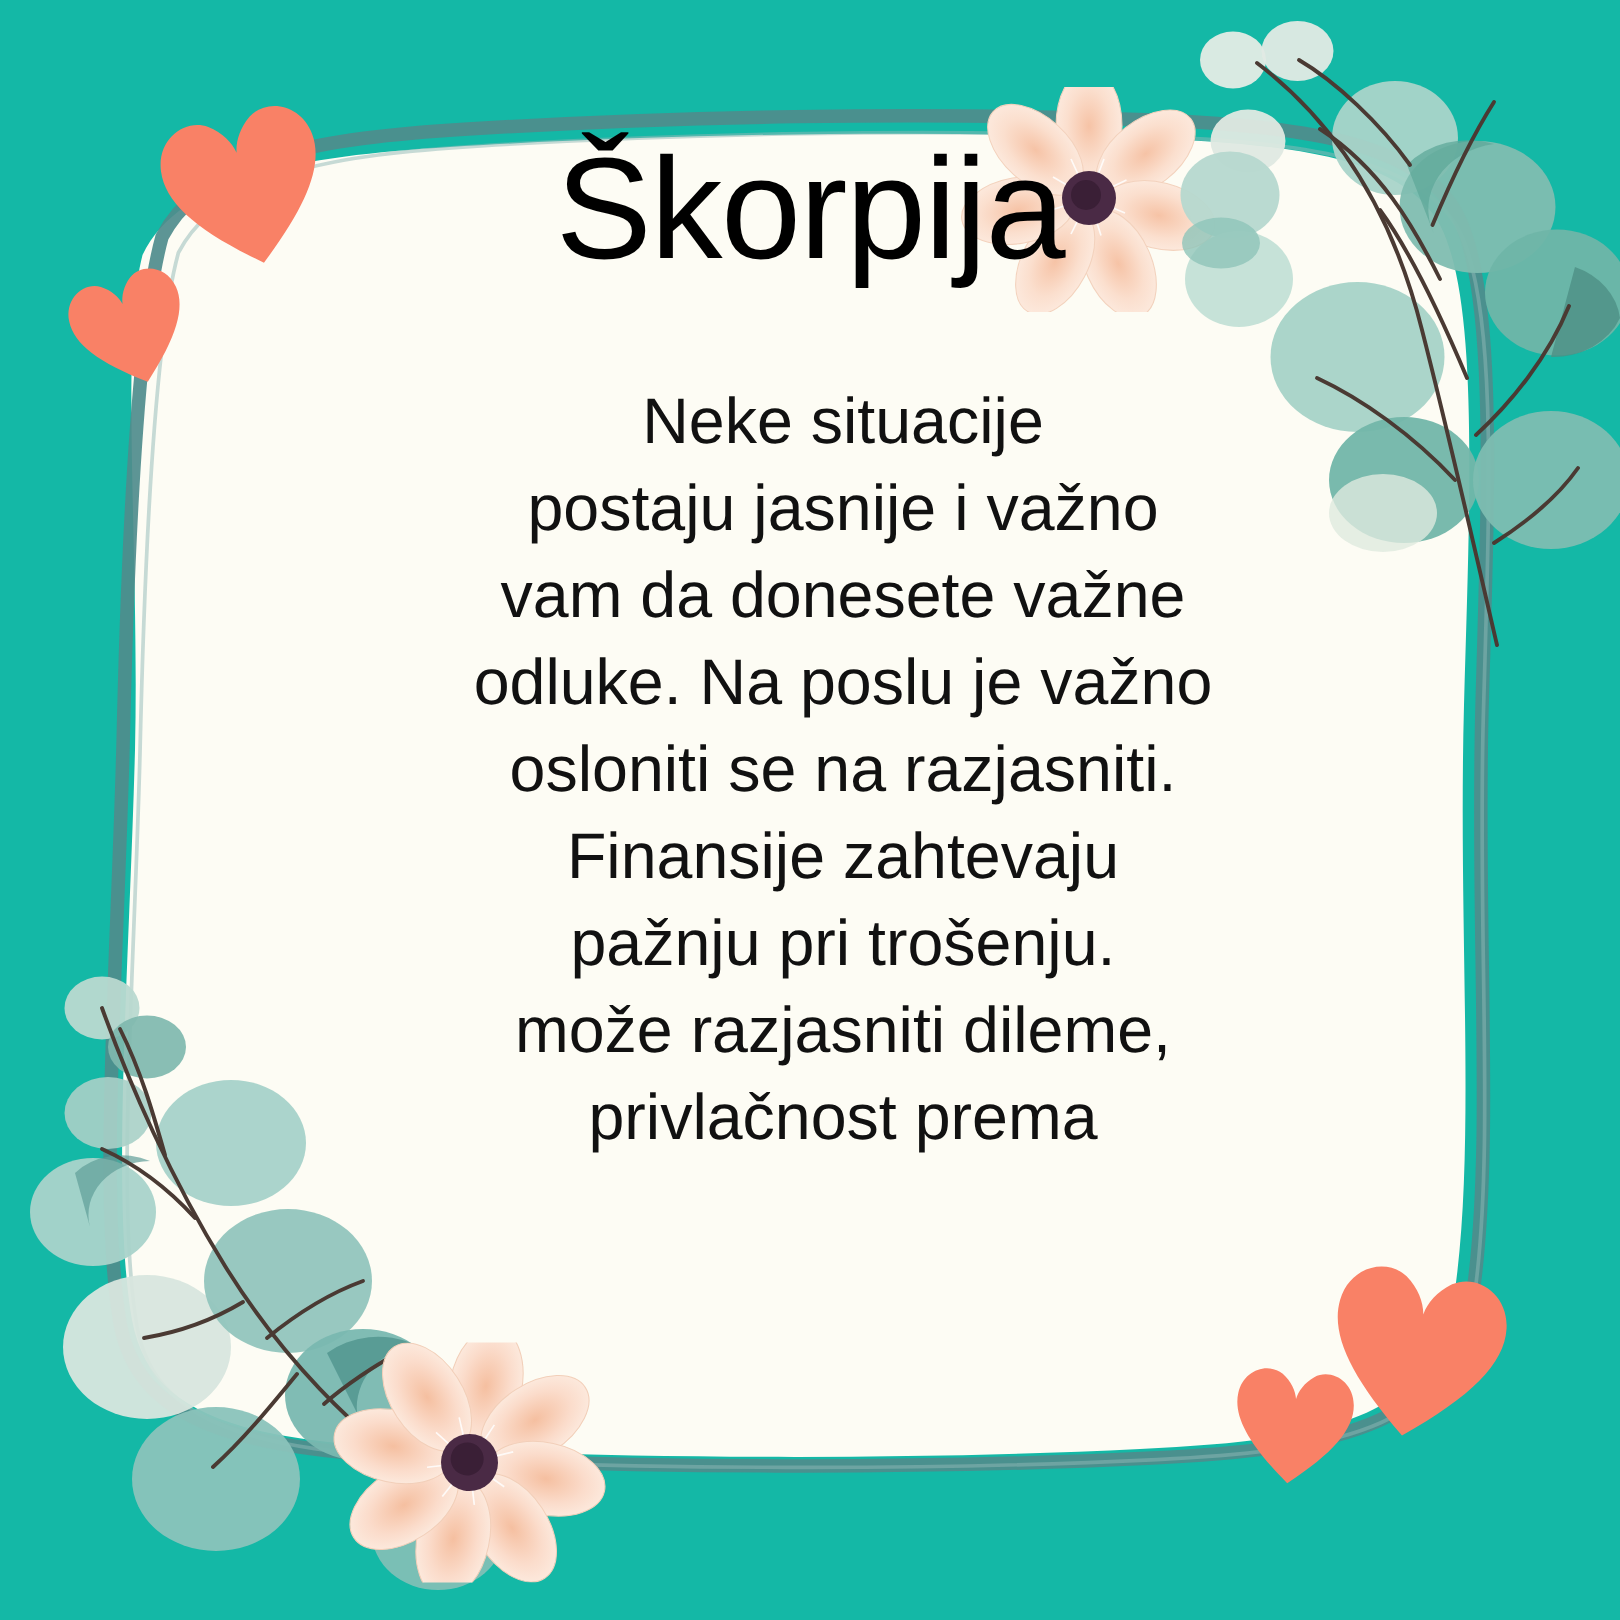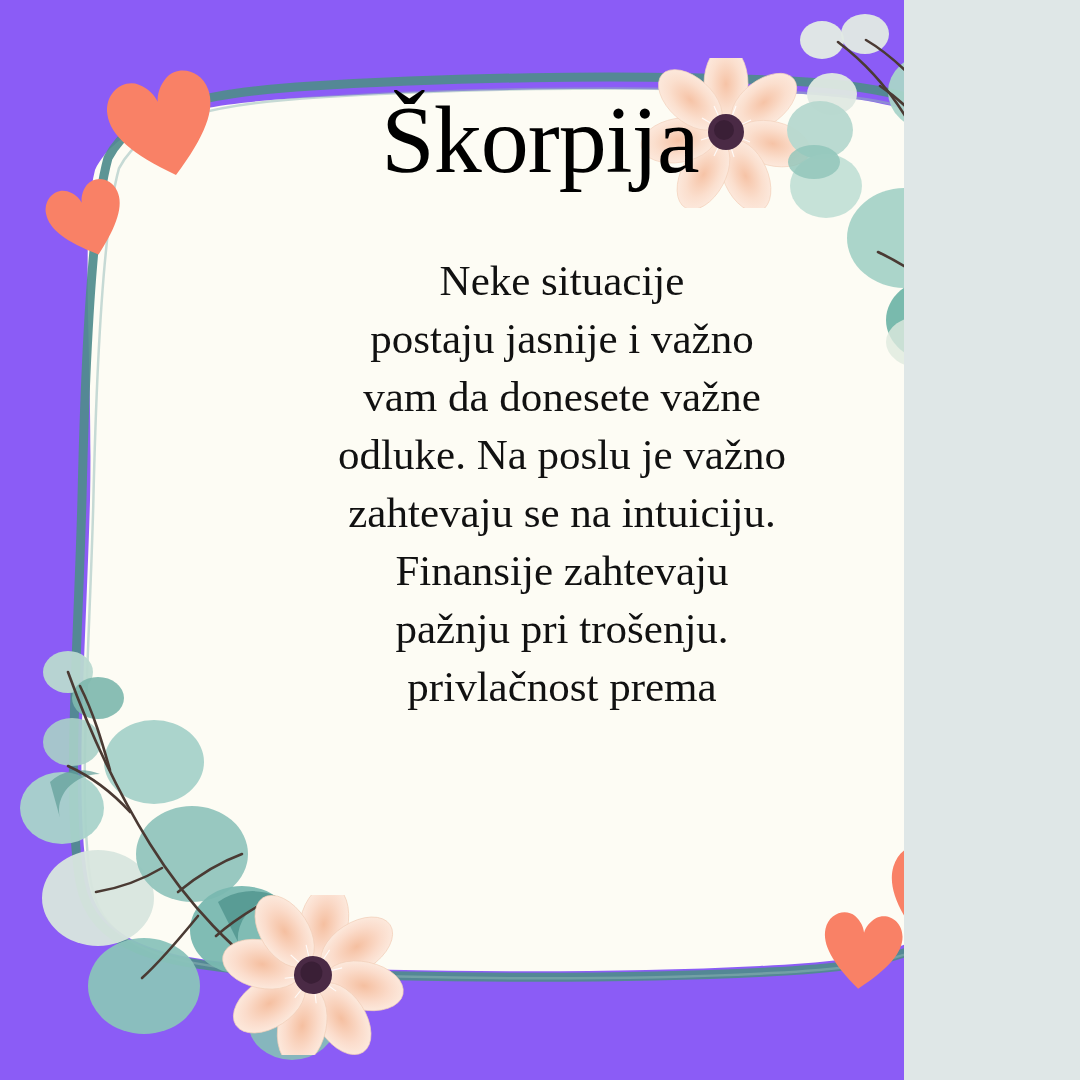--- a/index.html
+++ b/index.html
@@ -2,25 +2,25 @@
 <html><head>
 <meta charset="utf-8">
 <style>
   html, body {
     margin: 0;
     padding: 0;
     background: #dfe7e7;
   }
   #canvas {
     position: relative;
-    width: 904px;
+    width: 1080px;
     height: 1080px;
     overflow: hidden;
-    background: #8b5cf6;
-    font-family: Liberation Serif, serif;
+    background: #14b8a6;
+    font-family: Liberation Sans, sans-serif;
   }
 
   
   .card-shape {
     position: absolute;
     inset: 0;
     width: 1080px;
     height: 1080px;
     pointer-events: none;
   }
@@ -256,20 +256,21 @@
          C51,22 55,15 62,10 C74,2 92,10 94,28 C96,46 82,66 50,92 Z"></path>
   </svg>
 
   <div class="text-layer">
     <div class="title">Škorpija</div>
     <div class="body-text">
       <span class="ln">Neke situacije</span>
       <span class="ln">postaju jasnije i važno</span>
       <span class="ln">vam da donesete važne</span>
       <span class="ln">odluke. Na poslu je važno</span>
-      <span class="ln">zahtevaju se na intuiciju.</span>
+      <span class="ln">osloniti se na razjasniti.</span>
       <span class="ln">Finansije zahtevaju</span>
       <span class="ln">pažnju pri trošenju.</span>
+      <span class="ln">može razjasniti dileme,</span>
       <span class="ln">privlačnost prema</span>
     </div>
   </div>
 
 </div>
 
 </body></html>

